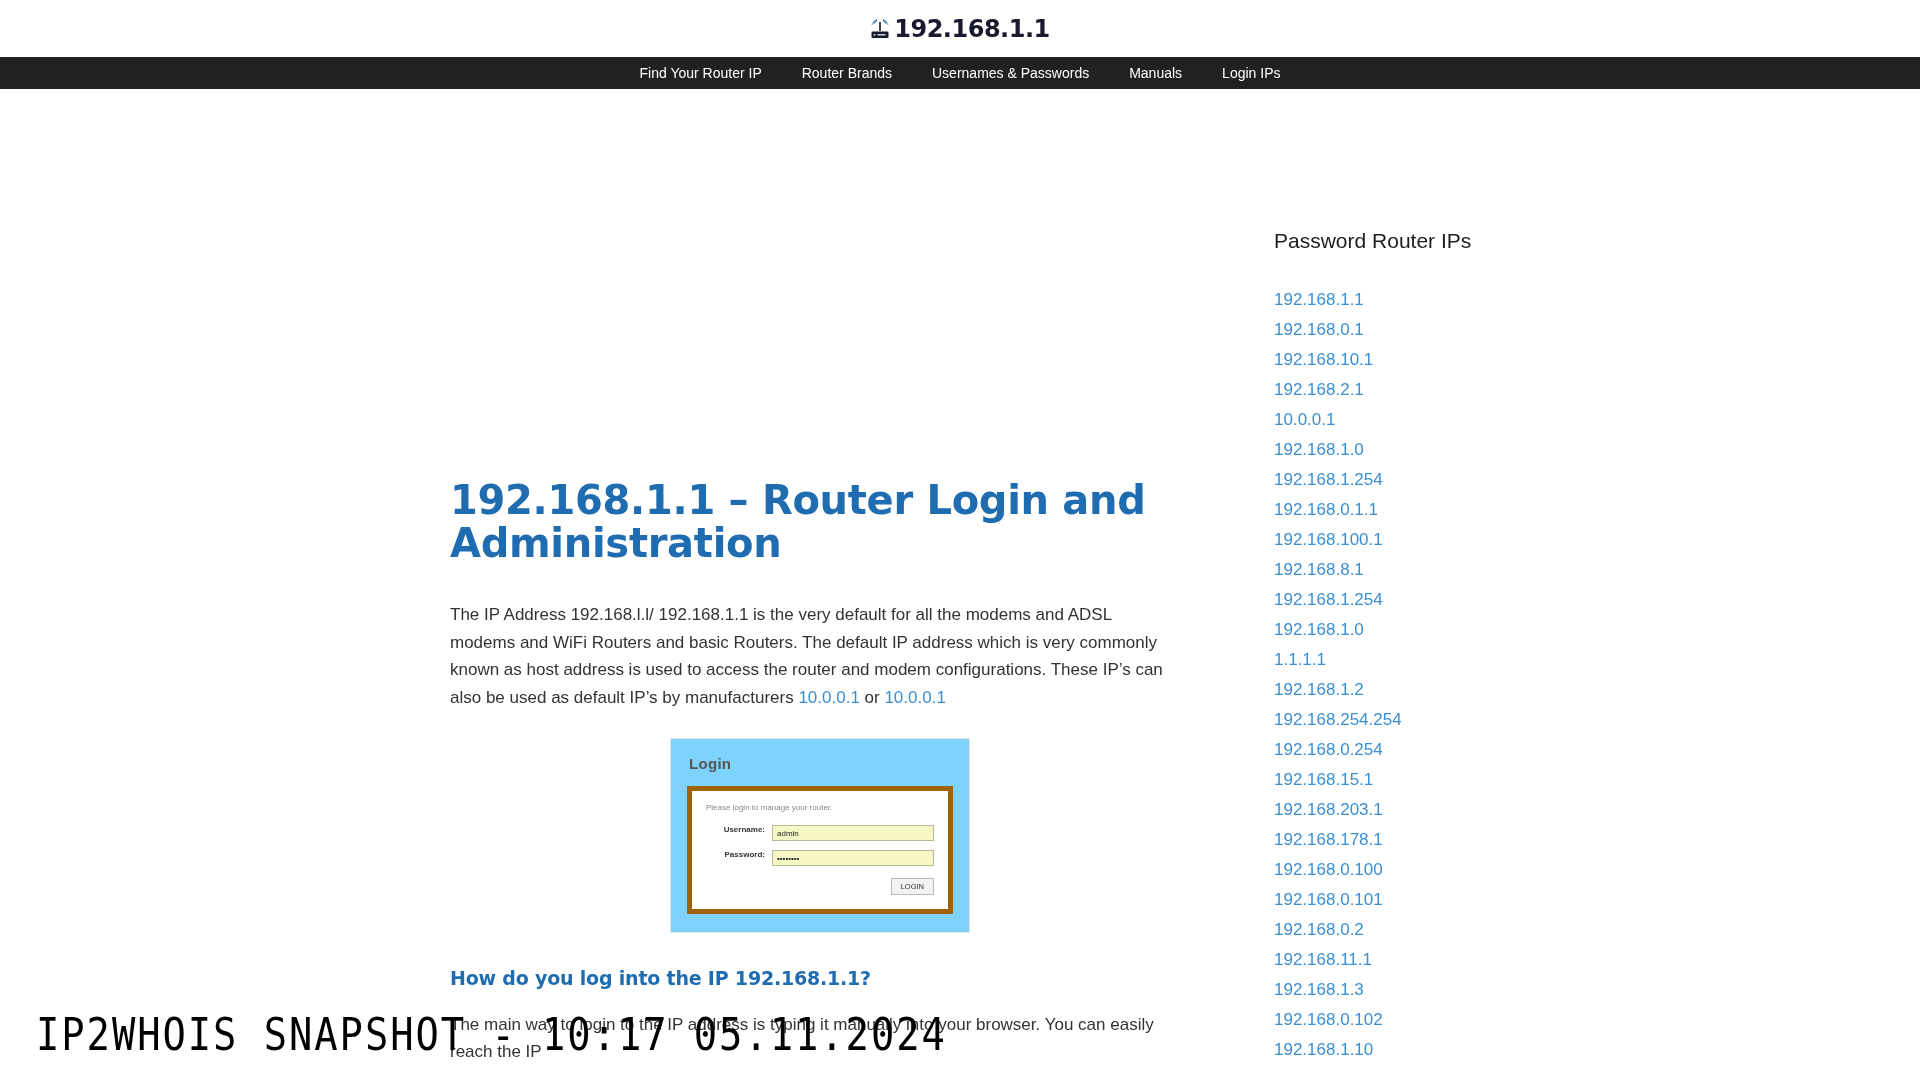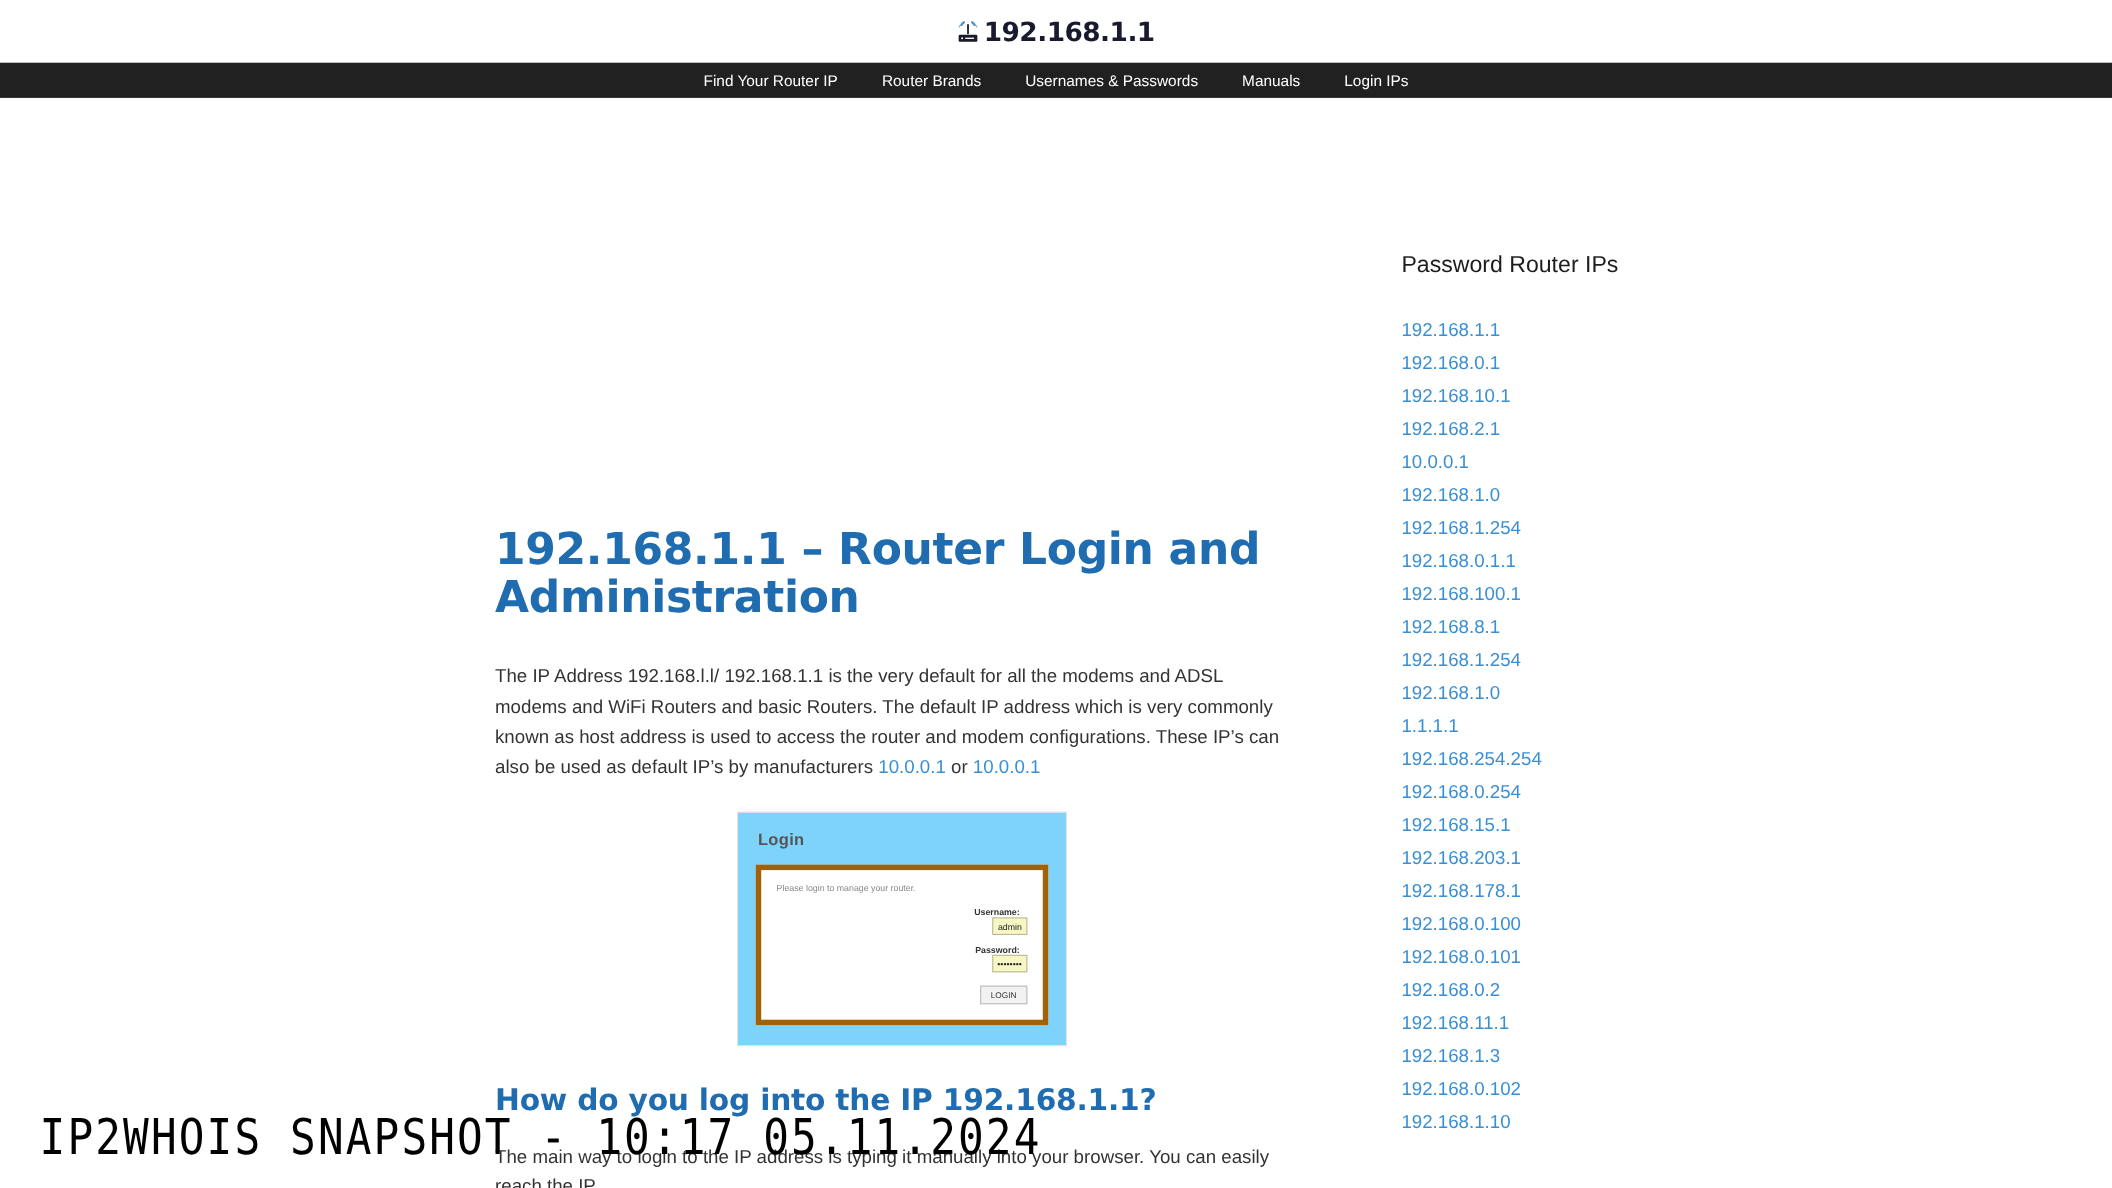--- a/index.html
+++ b/index.html
@@ -115,21 +115,21 @@
     font-family: "Liberation Sans", sans-serif;
   }
   p.body-text a, .inline-link {
     color: #3a8fd4;
     text-decoration: none;
     cursor: pointer;
   }
 
   h2.section-title {
     color: #1f6cb0;
-    font-size: 27px;
+    font-size: 19px;
     font-weight: bold;
     margin: 34px 0 22px 0;
     letter-spacing: -0.2px;
     font-family: "DejaVu Sans", sans-serif;
   }
 
   
   .login-figure {
     width: 300px;
     margin: 4px auto 0 auto;
@@ -155,23 +155,22 @@
     border: 5px solid #a16207;
     padding: 12px 14px 14px 14px;
   }
   .login-hint {
     font-size: 8px;
     color: #888888;
     margin-bottom: 13px;
   }
   .login-row {
     display: flex;
-    align-items: flex-end;
+    align-items: flex-start;
     margin-bottom: 9px;
-    flex-direction: column;
   }
   .login-label {
     font-size: 8px;
     color: #333333;
     width: 66px;
     text-align: right;
     padding-right: 7px;
     font-weight: bold;
   }
   .login-input {
@@ -348,20 +347,23 @@
         <li>
             <a class="ip-link">192.168.1.254</a>
           </li>
         <li>
             <a class="ip-link">192.168.1.0</a>
           </li>
         <li>
             <a class="ip-link">1.1.1.1</a>
           </li>
         <li>
+            <a class="ip-link">192.168.1.2</a>
+          </li>
+        <li>
             <a class="ip-link">192.168.254.254</a>
           </li>
         <li>
             <a class="ip-link">192.168.0.254</a>
           </li>
         <li>
             <a class="ip-link">192.168.15.1</a>
           </li>
         <li>
             <a class="ip-link">192.168.203.1</a>

